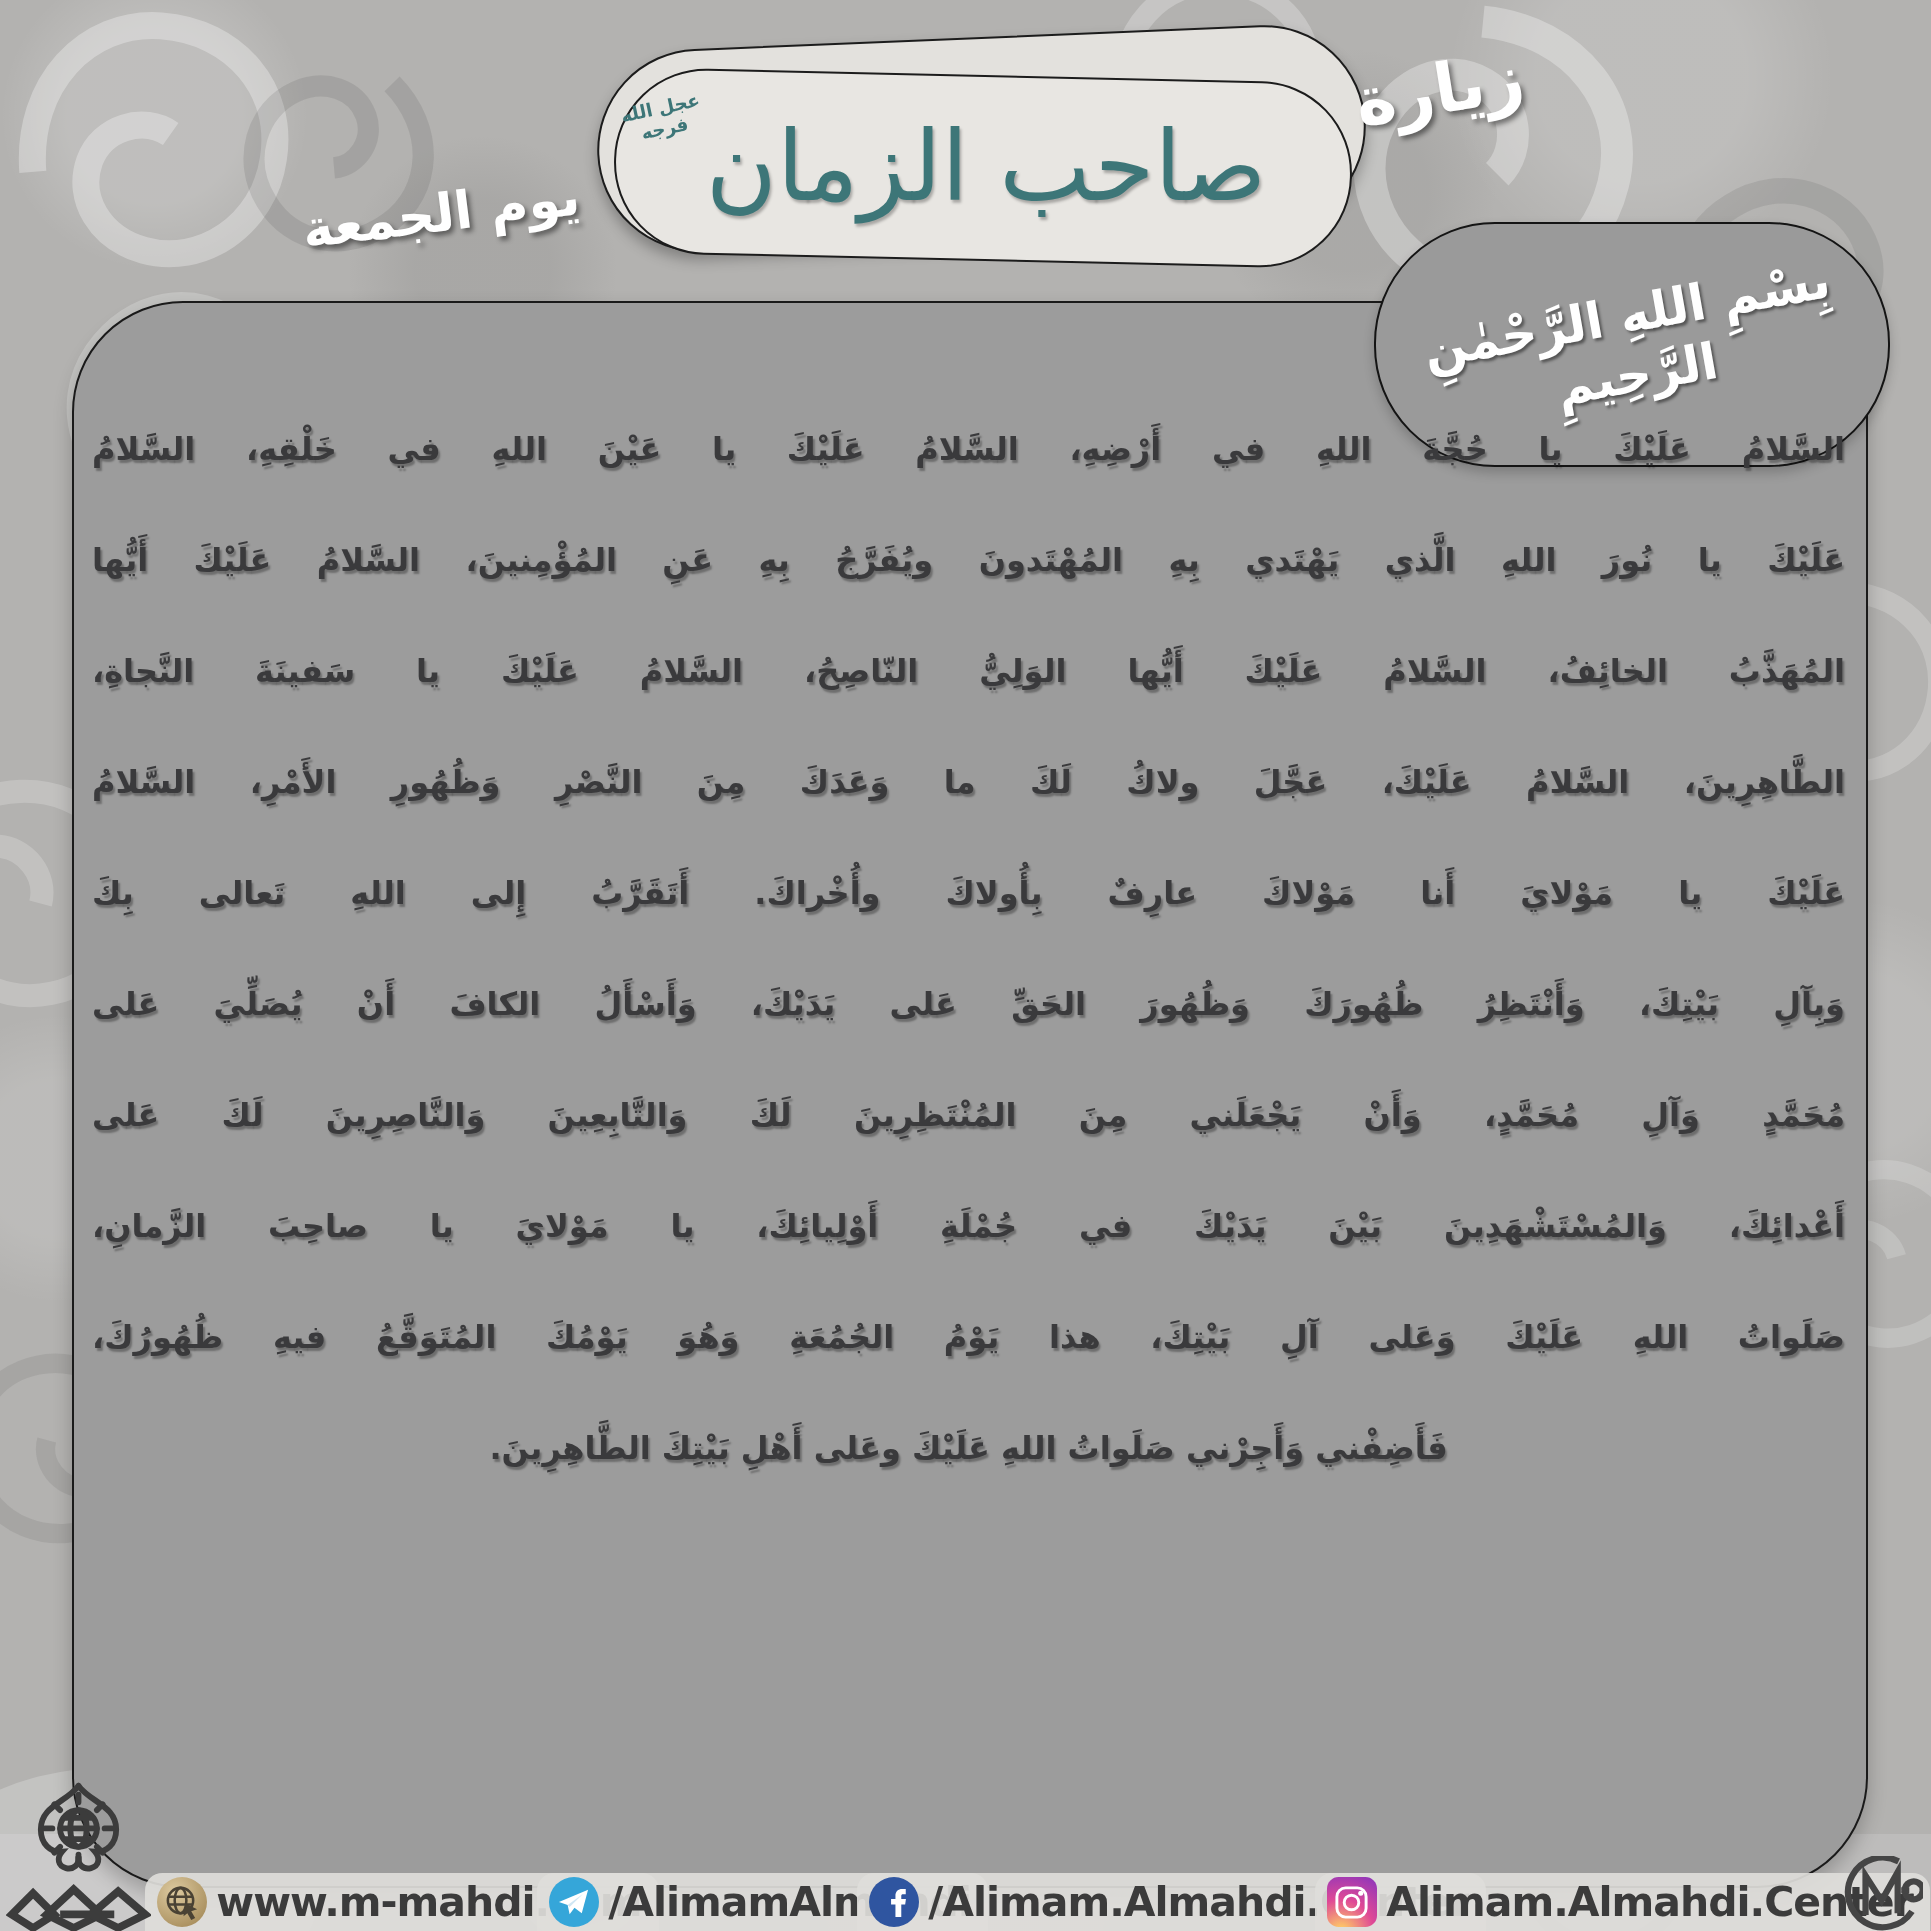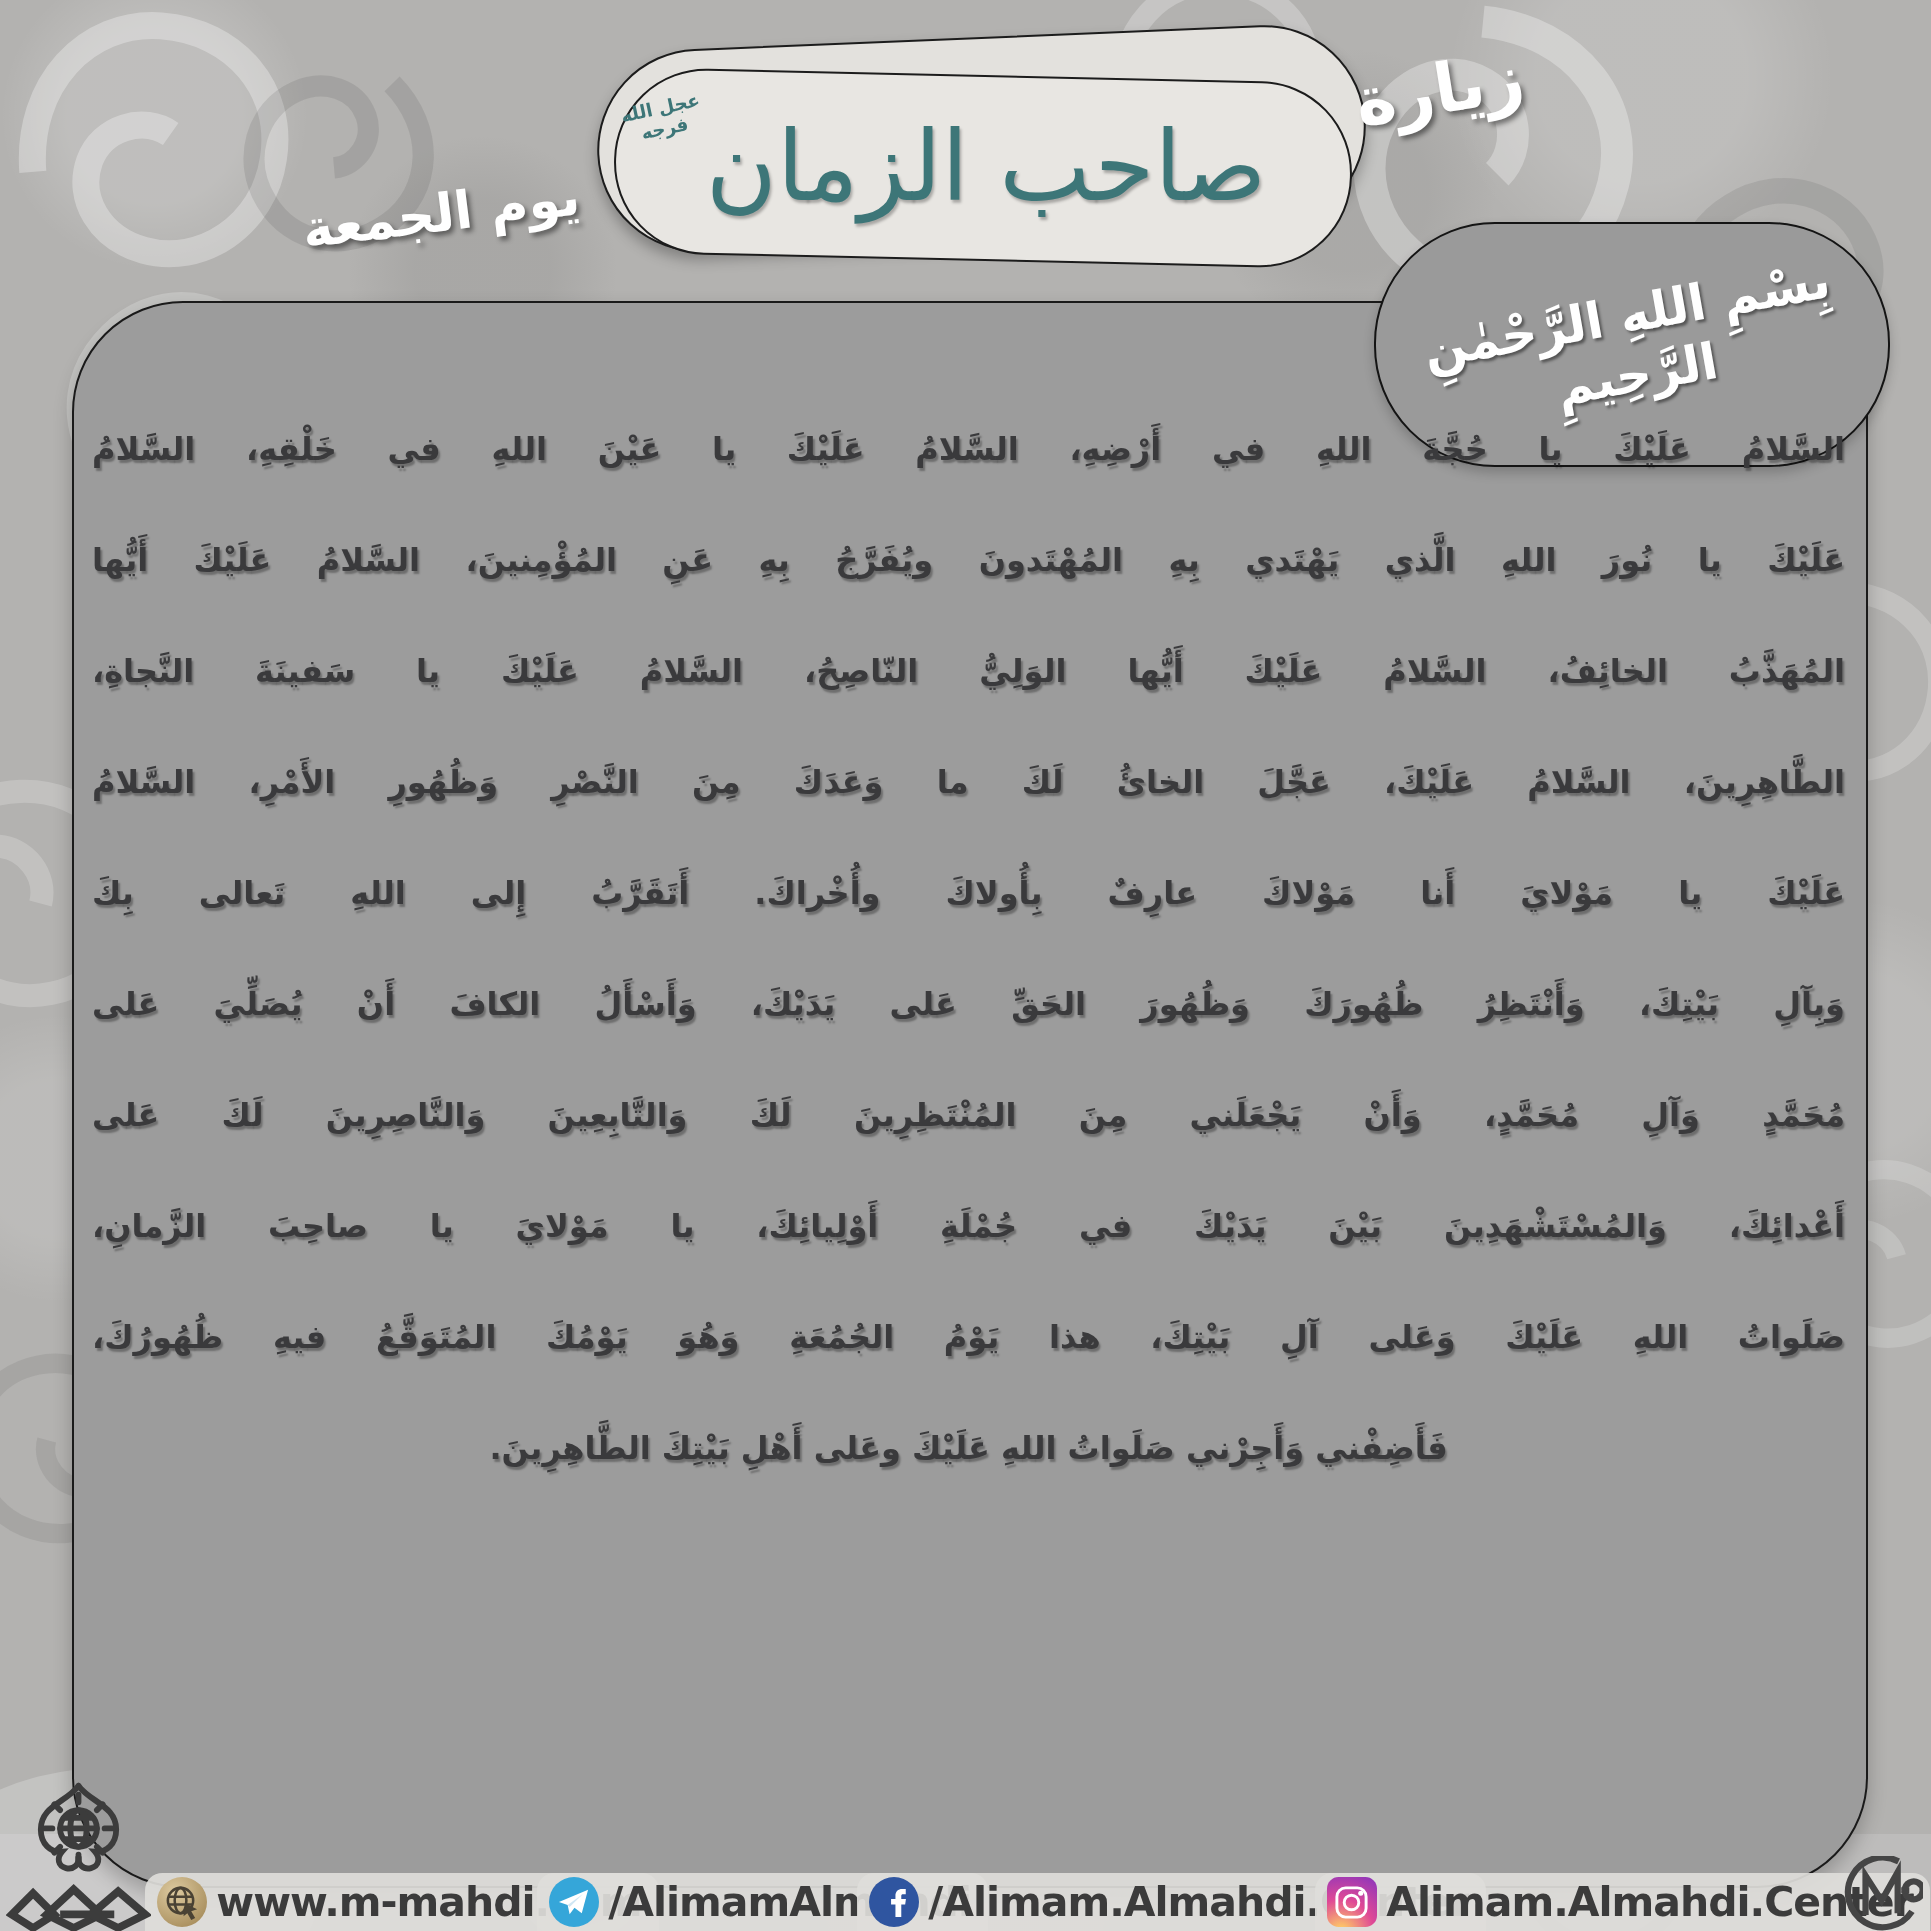--- a/index.html
+++ b/index.html
@@ -115,21 +115,21 @@
 
   <div class="basmala-box">
     <div class="basmala-text">بِسْمِ اللهِ الرَّحْمٰنِ الرَّحِيمِ</div>
   </div>
 
   <div class="panel"></div>
   <div class="prayer">
     <div class="tline">السَّلامُ عَلَيْكَ يا حُجَّةَ اللهِ في أَرْضِهِ، السَّلامُ عَلَيْكَ يا عَيْنَ اللهِ في خَلْقِهِ، السَّلامُ</div>
     <div class="tline">عَلَيْكَ يا نُورَ اللهِ الَّذي يَهْتَدي بِهِ المُهْتَدونَ ويُفَرَّجُ بِهِ عَنِ المُؤْمِنينَ، السَّلامُ عَلَيْكَ أَيُّها</div>
     <div class="tline">المُهَذَّبُ الخائِفُ، السَّلامُ عَلَيْكَ أَيُّها الوَلِيُّ النّاصِحُ، السَّلامُ عَلَيْكَ يا سَفينَةَ النَّجاةِ،</div>
-    <div class="tline">الطَّاهِرِينَ، السَّلامُ عَلَيْكَ، عَجَّلَ الخائُ لَكَ ما وَعَدَكَ مِنَ النَّصْرِ وَظُهُورِ الأَمْرِ، السَّلامُ</div>
+    <div class="tline">الطَّاهِرِينَ، السَّلامُ عَلَيْكَ، عَجَّلَ ولاكُ لَكَ ما وَعَدَكَ مِنَ النَّصْرِ وَظُهُورِ الأَمْرِ، السَّلامُ</div>
     <div class="tline">عَلَيْكَ يا مَوْلايَ أَنا مَوْلاكَ عارِفٌ بِأُولاكَ وأُخْراكَ. أَتَقَرَّبُ إِلى اللهِ تَعالى بِكَ</div>
     <div class="tline">وَبِآلِ بَيْتِكَ، وَأَنْتَظِرُ ظُهُورَكَ وَظُهُورَ الحَقِّ عَلى يَدَيْكَ، وَأَسْأَلُ الكافَ أَنْ يُصَلِّيَ عَلى</div>
     <div class="tline">مُحَمَّدٍ وَآلِ مُحَمَّدٍ، وَأَنْ يَجْعَلَني مِنَ المُنْتَظِرِينَ لَكَ وَالتَّابِعِينَ وَالنَّاصِرِينَ لَكَ عَلى</div>
     <div class="tline">أَعْدائِكَ، وَالمُسْتَشْهَدِينَ بَيْنَ يَدَيْكَ في جُمْلَةِ أَوْلِيائِكَ، يا مَوْلايَ يا صاحِبَ الزَّمانِ،</div>
     <div class="tline">صَلَواتُ اللهِ عَلَيْكَ وَعَلى آلِ بَيْتِكَ، هذا يَوْمُ الجُمُعَةِ وَهُوَ يَوْمُكَ المُتَوَقَّعُ فيهِ ظُهُورُكَ،</div>
     <div class="tline last">فَأَضِفْني وَأَجِرْني صَلَواتُ اللهِ عَلَيْكَ وعَلى أَهْلِ بَيْتِكَ الطَّاهِرِينَ.</div>
   </div>
 
   <svg class="left-logo" width="145" height="150" viewBox="0 0 150 155" aria-hidden="true">
     <g stroke="#3c3c3c" fill="none" stroke-width="6" stroke-linecap="round">

